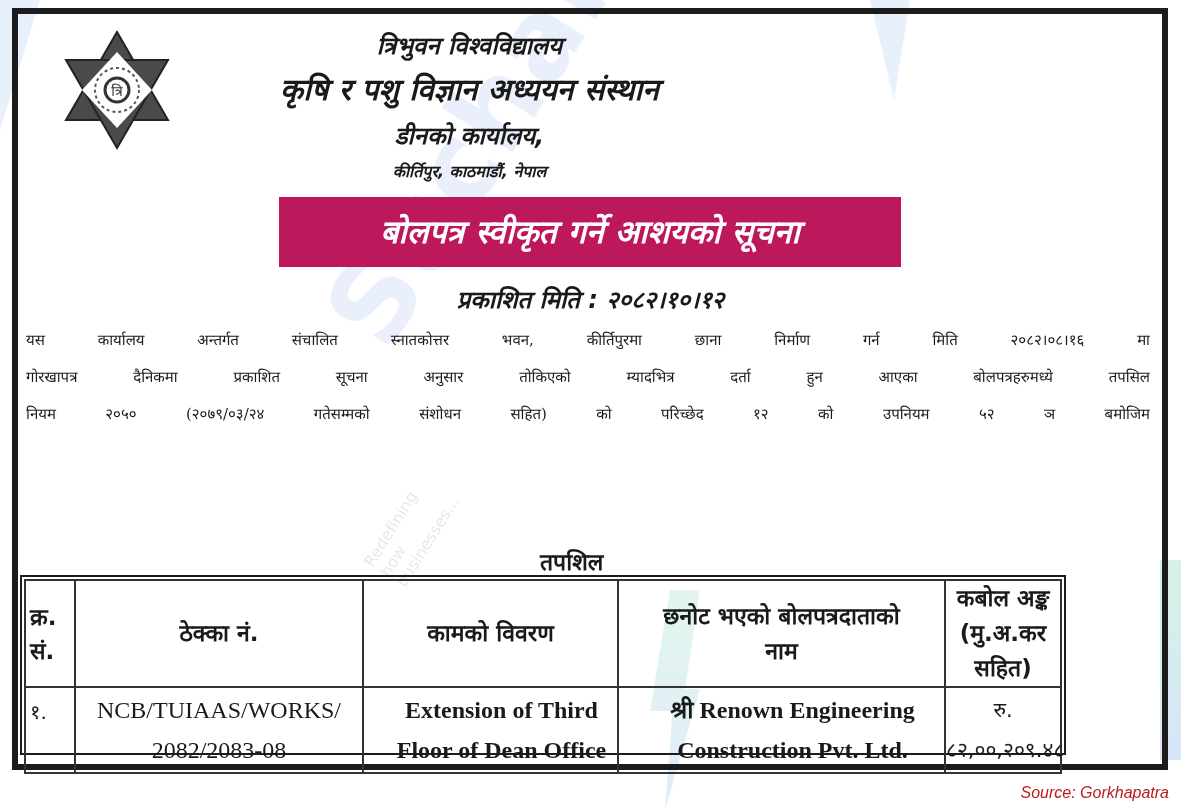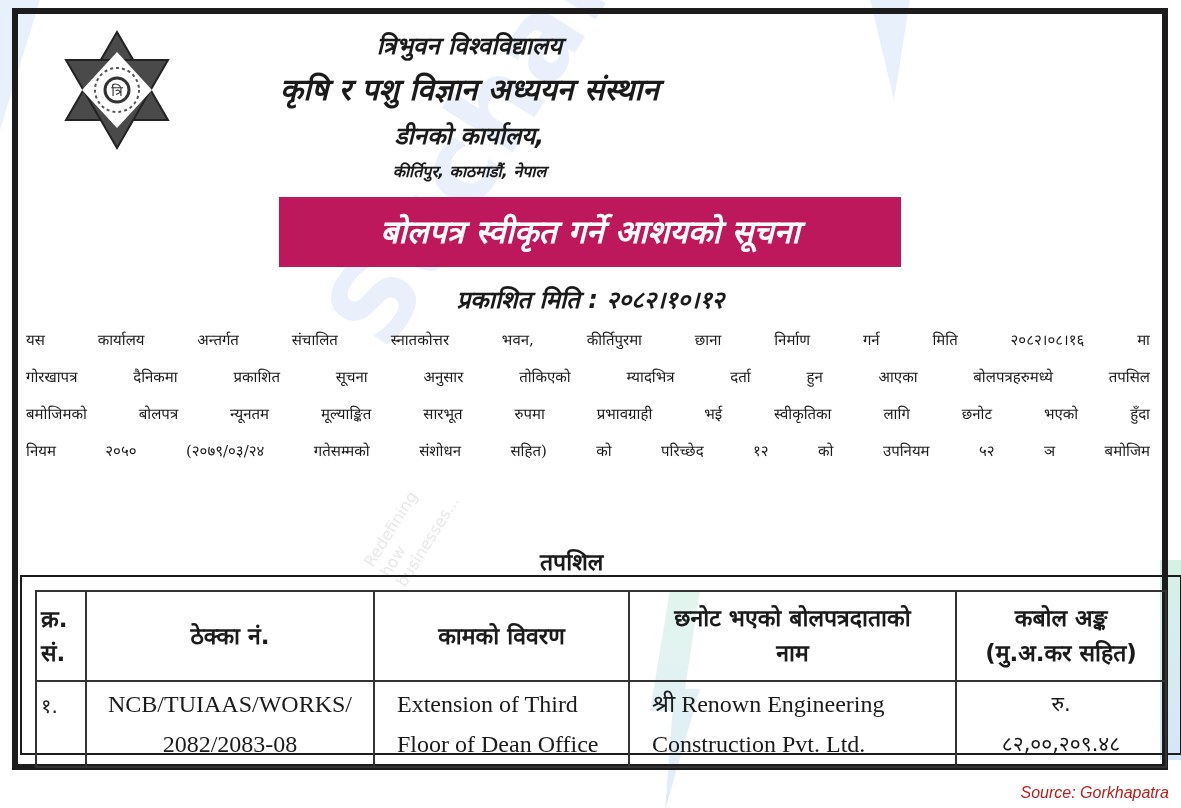--- a/index.html
+++ b/index.html
@@ -56,32 +56,32 @@
   .para {
     position:absolute; left:26px; top:322px; width:1124px; font-family:"DejaVu Serif", serif;
     font-size:15px; line-height:37px; text-align:justify; text-align-last:left; word-spacing:2px;
   }
   .para p { margin:0; text-align:justify; text-align-last:justify; white-space:nowrap; overflow:hidden; }
   .para p.last { text-align-last:left; }
 
   .tapasil { position:absolute; left:540px; top:545px; font-size:23px; font-weight:bold; }
 
   .tbl-outer {
-    position:absolute; left:20px; top:575px; width:1162px; height:180px;
-    border:2px solid #1c1c1c; padding:13px; box-sizing:border-box;
+    position:absolute; left:20px; top:575px; width:1046px; height:180px;
+    border:2px solid #1c1c1c; padding:2px; box-sizing:border-box;
   }
   table.tbl {
     width:100%; height:100%; border-collapse:collapse; table-layout:fixed;
   }
   .tbl th, .tbl td { border:2px solid #333; padding:0; text-align:center; vertical-align:middle; }
   .tbl th { font-family:"DejaVu Sans", sans-serif; font-weight:bold; font-size:23px; line-height:35px; height:88px; }
   .tbl td { font-family:"Liberation Serif", serif; font-size:24px; line-height:40px; height:80px; }
   .tbl td.sn { text-align:left; padding-left:4px; vertical-align:top; padding-top:4px; font-family:"DejaVu Sans", sans-serif; font-size:20px; }
   .tbl th.sn { text-align:left; padding-left:4px; line-height:34px; }
-  .tbl td.left { text-align:left; padding-left:22px; }
+  .tbl td.left { text-align:center; padding-left:22px;font-weight:bold; }
   .tbl td.amount { font-family:"DejaVu Sans", sans-serif; font-size:21px; }
 
   .source { position:absolute; right:12px; top:784px; font-family:"Liberation Sans", sans-serif; font-style:italic; font-size:16px; color:#b91c1c; }
 </style>
 </head>
 <body>
 
 <div class="watermark">
   <div class="wm-bolt-tl"></div>
   <div class="wm-bolt-tr"></div>
@@ -106,21 +106,20 @@
 <div class="hdr h2">कृषि र पशु विज्ञान अध्ययन संस्थान</div>
 <div class="hdr h3">डीनको कार्यालय,</div>
 <div class="hdr h4">कीर्तिपुर, काठमाडौं, नेपाल</div>
 
 <div class="banner">बोलपत्र स्वीकृत गर्ने आशयको सूचना</div>
 <div class="pubdate">प्रकाशित मिति : २०८२।१०।१२</div>
 
 <div class="para">
   <p>यस कार्यालय अन्तर्गत संचालित स्नातकोत्तर भवन, कीर्तिपुरमा छाना निर्माण गर्न मिति २०८२।०८।१६ मा</p>
   <p>गोरखापत्र दैनिकमा प्रकाशित सूचना अनुसार तोकिएको म्यादभित्र दर्ता हुन आएका बोलपत्रहरुमध्ये तपसिल</p>
-  <p>बमोजिमको बोलपत्र न्यूनतम मूल्याङ्कित सारभूत रुपमा प्रभावग्राही भई स्वीकृतिका लागि छनोट भएको हुँदा</p>
   <p>नियम २०५० (२०७९/०३/२४ गतेसम्मको संशोधन सहित) को परिच्छेद १२ को उपनियम ५२ ञ बमोजिम</p>
 </div>
 
 <div class="tapasil">तपशिल</div>
 
 <div class="tbl-outer">
   <table class="tbl">
     <colgroup>
       <col style="width:50px">
         <col style="width:288px">

